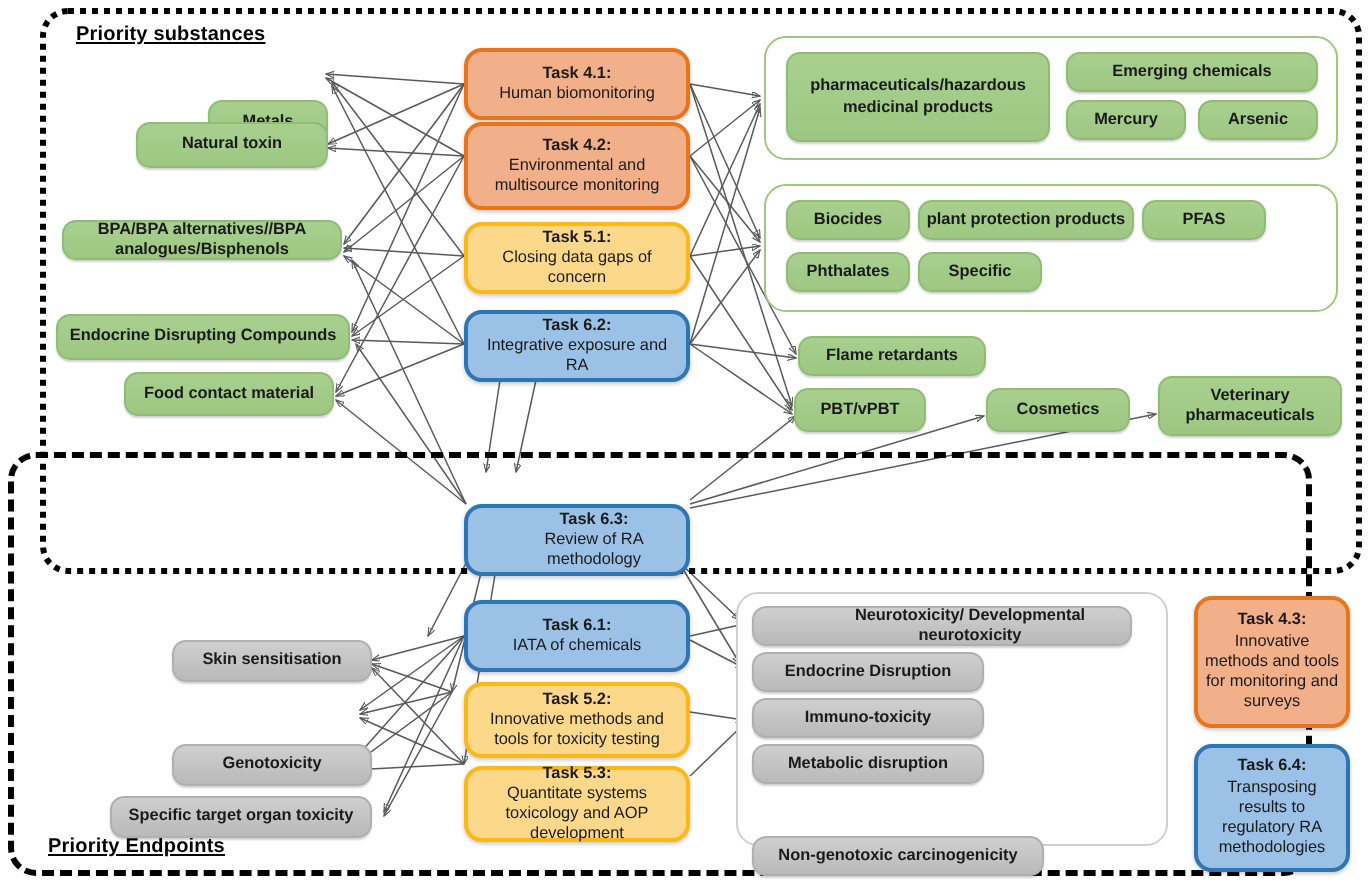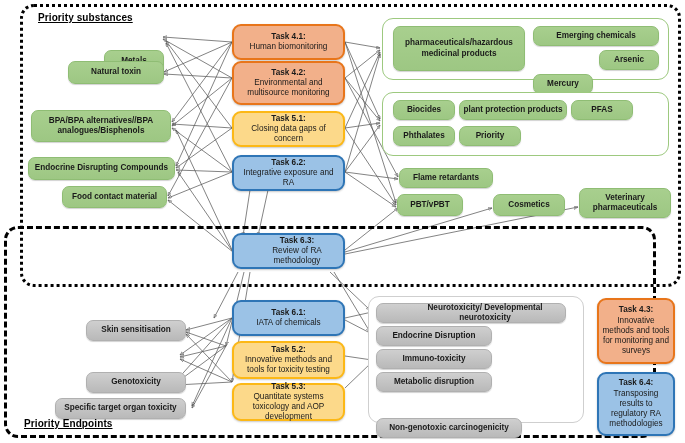--- a/index.html
+++ b/index.html
@@ -150,21 +150,21 @@
   <div class="region region-top" style="left:20px;top:4px;width:661px;height:283px;"></div>
   <div class="region-title" style="left:38px;top:12px;">Priority substances</div>
 
   <div class="region region-bottom" style="left:4px;top:226px;width:652px;height:212px;"></div>
   <div class="region-title" style="left:24px;top:418px;">Priority Endpoints</div>
 
   <div class="node green" style="left:104px;top:26px;width:60px;height:22px;margin-top:24px;">Metals</div>
 
   <div class="node green" style="left:68px;top:61px;width:96px;height:23px;">Natural toxin</div>
 
-  <div class="node green" style="left:31px;top:110px;width:140px;height:32px;">BPA/BPA alternatives//BPA analogues/Bisphenols</div>
+  <div class="node green" style="left:31px;top:110px;width:140px;height:20px;">BPA/BPA alternatives//BPA analogues/Bisphenols</div>
 
   <div class="node green" style="left:28px;top:157px;width:147px;height:23px;">Endocrine Disrupting Compounds</div>
 
   <div class="node green" style="left:62px;top:186px;width:105px;height:22px;">Food contact material</div>
 
   <div class="node task orange" style="left:232px;top:24px;width:113px;height:36px;">
     <span>
       <span class="tbold">Task 4.1:</span>
       <span class="tnorm">Human biomonitoring</span>
     </span>
@@ -184,39 +184,39 @@
     </span>
   </div>
 
   <div class="node task blue" style="left:232px;top:155px;width:113px;height:36px;">
     <span>
       <span class="tbold">Task 6.2:</span>
       <span class="tnorm">Integrative exposure and RA</span>
     </span>
   </div>
 
-  <div class="node task blue" style="left:232px;top:233px;width:113px;height:36px;padding-left:20px;">
+  <div class="node task blue" style="left:232px;top:252px;width:113px;height:36px;padding-left:20px;">
     <span>
       <span class="tbold">Task 6.3:</span>
       <span class="tnorm">Review of RA methodology</span>
     </span>
   </div>
 
   <div class="group-panel" style="left:382px;top:18px;width:287px;height:62px;"></div>
   <div class="node green" style="left:393px;top:26px;width:132px;height:45px;">pharmaceuticals/hazardous medicinal products</div>
   <div class="node green" style="left:533px;top:26px;width:126px;height:20px;">Emerging chemicals</div>
-  <div class="node green" style="left:533px;top:50px;width:60px;height:20px;margin-top:24px;">Mercury</div>
+  <div class="node green" style="left:533px;top:50px;width:60px;height:20px;">Mercury</div>
   <div class="node green" style="left:599px;top:50px;width:60px;height:20px;">Arsenic</div>
 
   <div class="group-panel" style="left:382px;top:92px;width:287px;height:64px;"></div>
   <div class="node green" style="left:393px;top:100px;width:62px;height:20px;">Biocides</div>
   <div class="node green" style="left:459px;top:100px;width:108px;height:20px;">plant protection products</div>
   <div class="node green" style="left:571px;top:100px;width:62px;height:20px;">PFAS</div>
   <div class="node green" style="left:393px;top:126px;width:62px;height:20px;">Phthalates</div>
-  <div class="node green" style="left:459px;top:126px;width:62px;height:20px;">Priority</div>
+  <div class="node green" style="left:459px;top:126px;width:62px;height:20px;">Specific</div>
 
   <div class="node green" style="left:399px;top:168px;width:94px;height:20px;">Flame retardants</div>
   <div class="node green" style="left:397px;top:194px;width:66px;height:22px;">PBT/vPBT</div>
   <div class="node green" style="left:493px;top:194px;width:72px;height:22px;">Cosmetics</div>
   <div class="node green" style="left:579px;top:188px;width:92px;height:30px;">Veterinary pharmaceuticals</div>
 
   <div class="node grey" style="left:86px;top:320px;width:100px;height:21px;">Skin sensitisation</div>
   <div class="node grey" style="left:86px;top:372px;width:100px;height:21px;">Genotoxicity</div>
   <div class="node grey" style="left:55px;top:398px;width:131px;height:21px;">Specific target organ toxicity</div>
 

